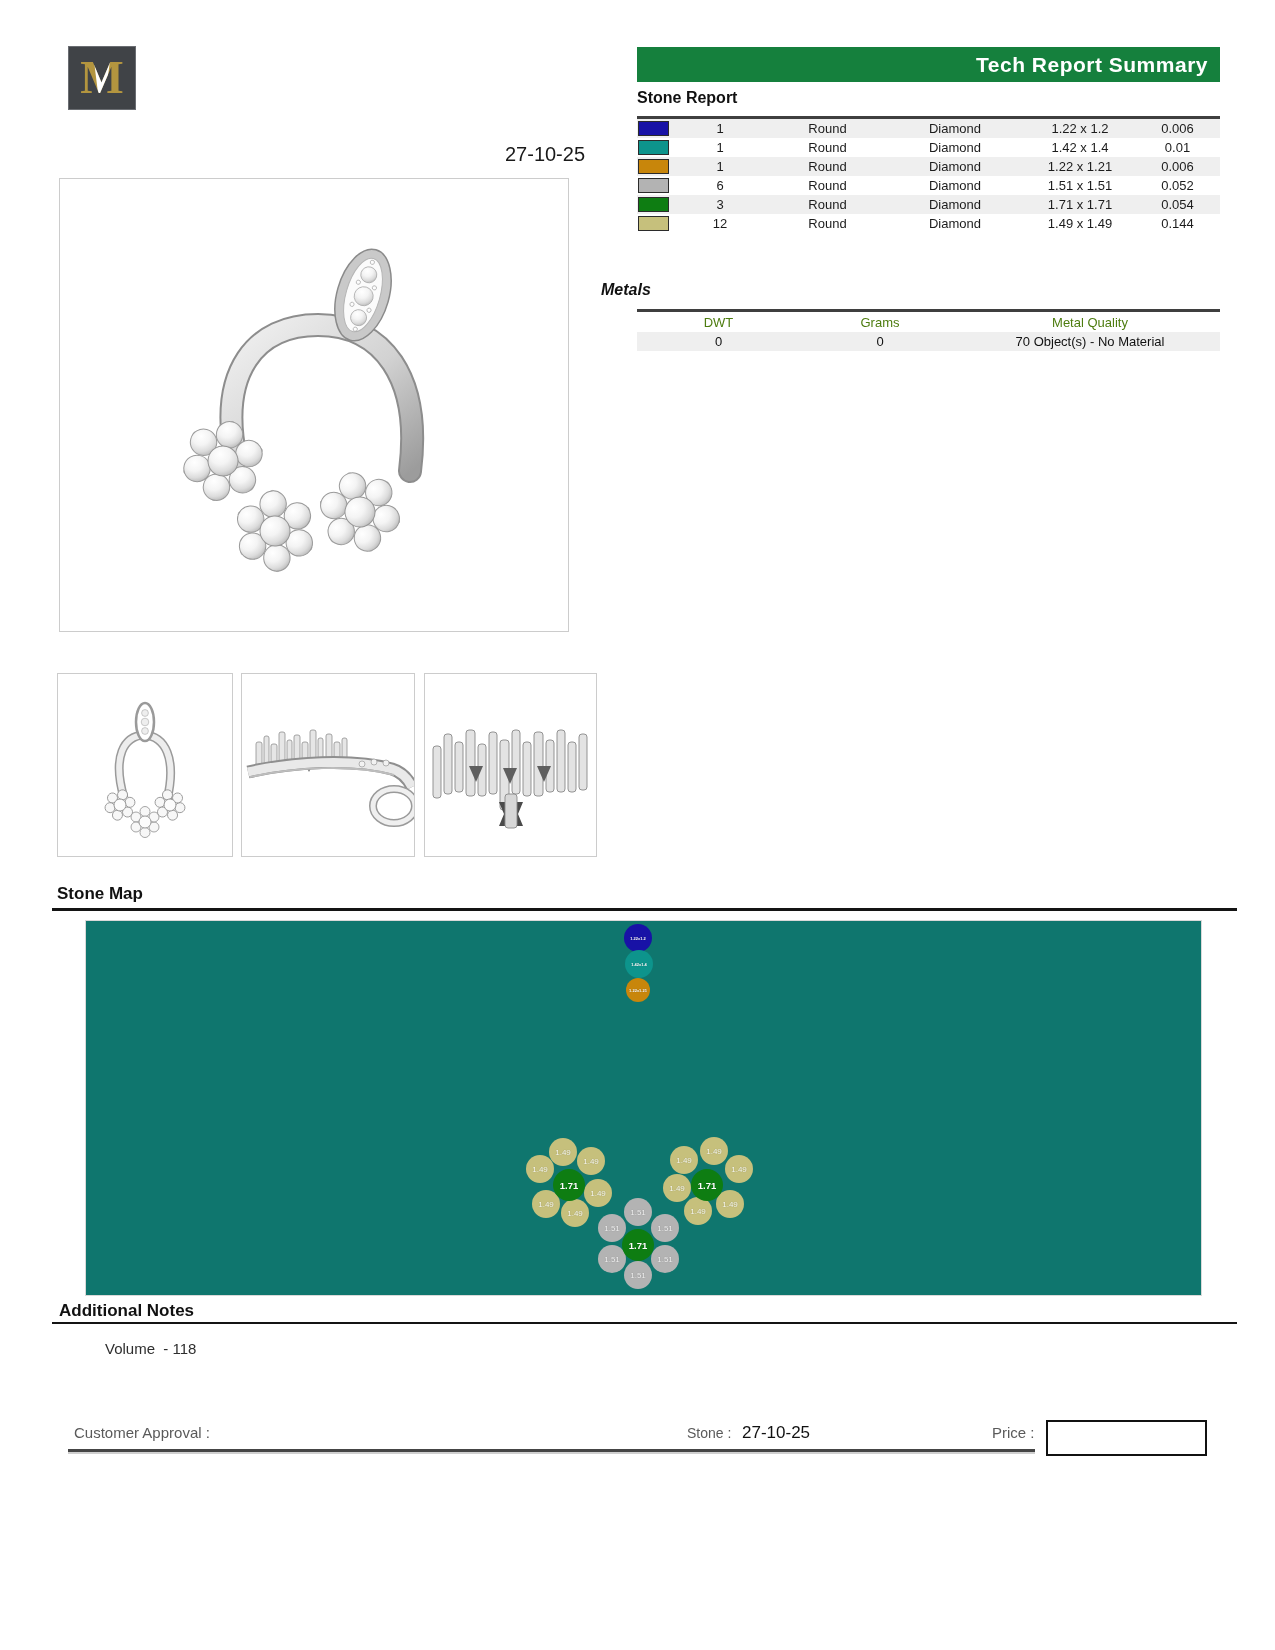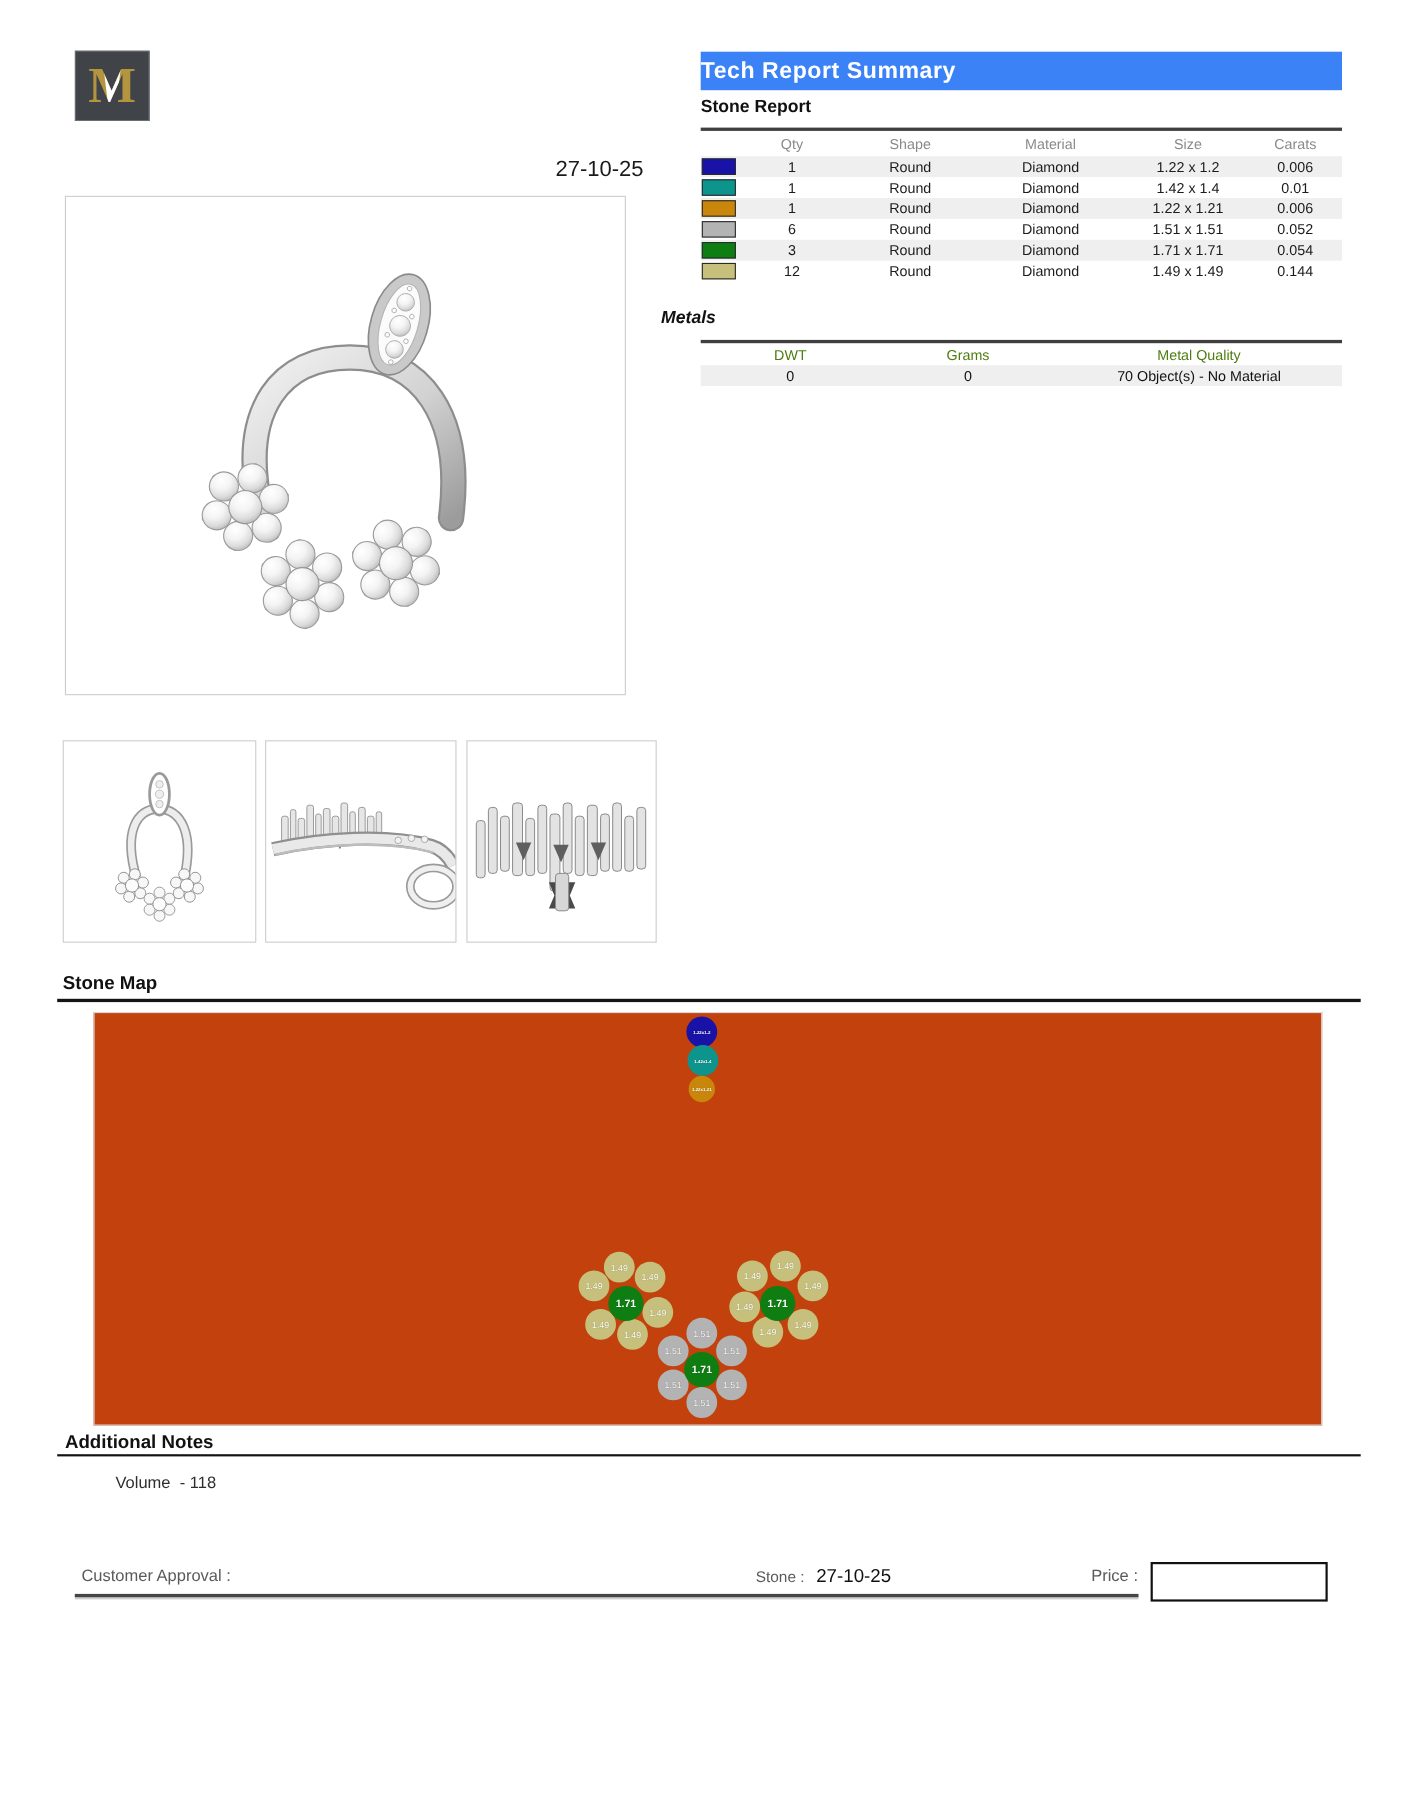--- a/index.html
+++ b/index.html
@@ -10,22 +10,22 @@
   
   .logo{left:68px;top:46px;width:68px;height:64px;background:#404347;
         display:flex;align-items:center;justify-content:center;box-shadow:0 0 0 1px #6a6d72 inset;}
   .logo .m{position:relative;font-family:"Liberation Serif",serif;font-weight:bold;
         font-size:46px;line-height:46px;}
   .logo .m .gold{color:#b3953f;}
   .logo .m .white{position:absolute;left:0;top:0;color:#fff;
         clip-path:polygon(30% 0%,70% 0%,57% 100%,43% 100%);}
 
   
-  .hbar{left:637px;top:47px;width:583px;height:35px;background:#3b82f6;
-        display:flex;align-items:center;justify-content:flex-start;}
+  .hbar{left:637px;top:47px;width:583px;height:35px;background:#15803d;
+        display:flex;align-items:center;justify-content:flex-end;}
   .hbar span{color:#fff;font-weight:bold;font-size:21px;padding-right:12px;letter-spacing:.5px;}
 
   .sec-title{font-weight:bold;font-size:16px;color:#111;}
 
   
   .srep{left:637px;top:116px;width:583px;border-top:3px solid #3f3f3f;font-size:13px;}
   .trow{display:grid;grid-template-columns:33px 100px 115px 140px 110px 85px;align-items:center;height:19px;}
   .trow.hd{height:23px;color:#8a8a8a;}
   .trow .c{text-align:center;}
   .trow.odd{background:#efefef;}
@@ -39,21 +39,21 @@
   .mrow .c{text-align:center;}
 
   
   .imgbox{border:1px solid #cccccc;background:#fff;}
 
   
   .rule{height:3px;background:#141414;}
   .rule.thin{height:2px;}
 
   
-  .smap{left:85px;top:920px;width:1115px;height:374px;border:1px solid #d9d9d9;background:#c2410c;}
+  .smap{left:85px;top:920px;width:1115px;height:374px;border:1px solid #d9d9d9;background:#0f766e;}
   .stn{position:absolute;border-radius:50%;display:flex;align-items:center;justify-content:center;
        color:#fff;font-weight:bold;text-shadow:0 0 1px rgba(0,0,0,.35);}
   .stn.tiny{font-size:4px;letter-spacing:0;}
   .stn.petal{font-size:8px;font-weight:normal;color:#fdfdf2;}
   .stn.petal.gray{color:#f4f4f4;}
   .stn.ctr{font-size:9.5px;}
 
   
   .foot-label{color:#5a5a5a;font-size:15px;}
   .foot-line{left:68px;top:1449px;width:967px;height:3px;background:#454545;box-shadow:0 2px 0 #cfcfcf;}
@@ -72,28 +72,20 @@
 
   <div class="abs hbar">
     <span>Tech Report Summary</span>
   </div>
 
   <div class="abs big-date" style="left:470px;top:143px;width:150px;text-align:center;">27-10-25</div>
 
   <div class="abs sec-title" style="left:637px;top:89px;">Stone Report</div>
 
   <div class="abs srep">
-    <div class="trow hd">
-      <div class="c"></div>
-      <div class="c">Qty</div>
-      <div class="c">Shape</div>
-      <div class="c">Material</div>
-      <div class="c">Size</div>
-      <div class="c">Carats</div>
-    </div>
 
     <div class="trow odd">
       <div>
           <div class="swatch" style="background: rgb(24, 18, 166);"></div>
         </div>
       <div class="c">1</div>
       <div class="c">Round</div>
       <div class="c">Diamond</div>
       <div class="c">1.22 x 1.2</div>
       <div class="c">0.006</div>

